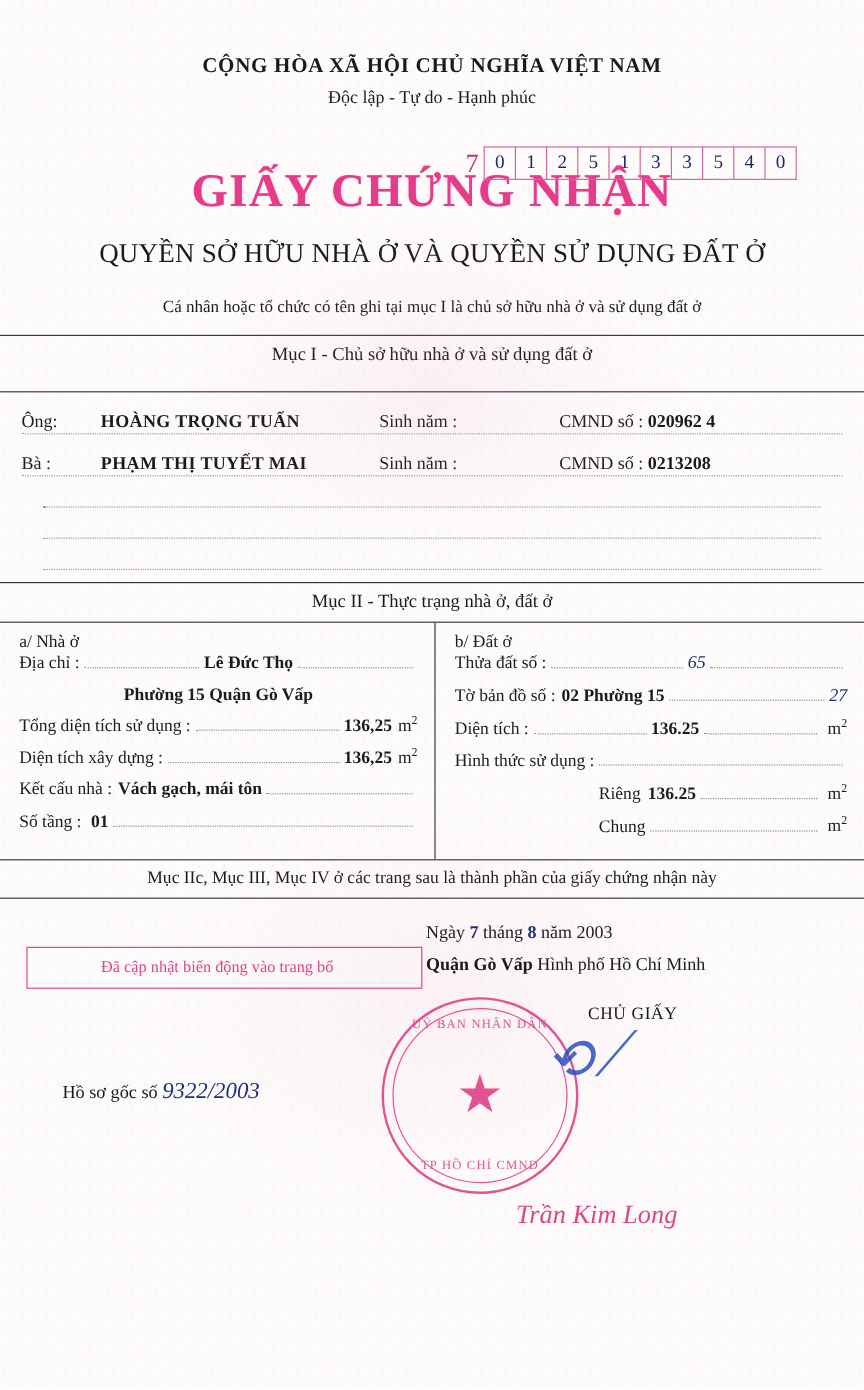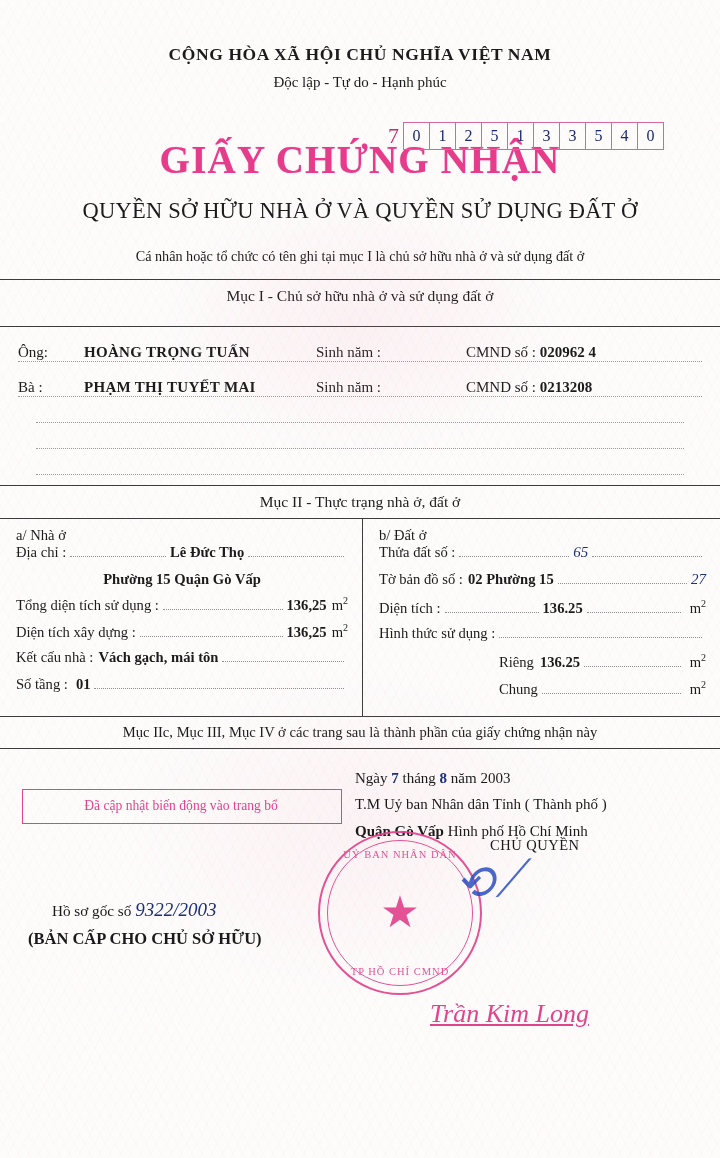--- a/index.html
+++ b/index.html
@@ -170,21 +170,21 @@
   }
   .stampbox {
     position: absolute;
     left: 22px;
     top: 40px;
     width: 300px;
     border: 1.3px solid #e0458c;
     color: #e0458c;
     font-size: 13.6px;
     line-height: 1.5;
-    padding: 6px 10px 7px 8px;
+    padding: 6px 20px 7px 8px;
     text-align: center;
   }
   .hoso {
     position: absolute;
     left: 40px;
     top: 150px;
     font-size: 15.2px;
     margin-left: 12px;
   }
   .bancap {
@@ -239,25 +239,24 @@
     color: #2b4fbf;
     font-family: "Liberation Serif", serif;
     font-style: italic;
     transform: rotate(-7deg);
     opacity: 0.85;
   }
   .signer {
     position: absolute;
     left: 430px;
     top: 250px;
-    font-size: 26px;
+    font-size: 22px;
     font-style: italic;
     color: #e0458c;
     font-family: "Liberation Serif", serif;
-    text-decoration: underline;
   }
   .hw-ink {
     color: #1b2f7a;
     font-family: "Liberation Serif", serif;
     font-style: italic;
   }
   .small-hw { font-size: 15px; }
 </style>
 </head>
 <body>
@@ -395,38 +394,36 @@
   <div class="footer">
     <div class="sign-block">
       <div>
         <span>Ngày</span>
         <span class="hw-b">7</span>
         <span>tháng</span>
         <span class="hw-b">8</span>
         <span>năm</span>
         <span>2003</span>
       </div>
-      <div>T.M Uỷ ban Nhân dân Tỉnh ( Thành phố )</div>
       <div>
         <span style="font-weight:bold">Quận Gò Vấp</span>
         <span>Hình phố Hồ Chí Minh</span>
       </div>
     </div>
 
-    <div class="chu-tich">CHỦ QUYỀN</div>
+    <div class="chu-tich">CHỦ GIẤY</div>
 
     <div class="stampbox">
       <div>Đã cập nhật biến động vào trang bổ</div>
     </div>
 
     <div class="hoso">
       <span>Hồ sơ gốc số</span>
       <span class="hw-ink" style="font-size:19px">9322/2003</span>
     </div>
-    <div class="bancap">(BẢN CẤP CHO CHỦ SỞ HỮU)</div>
 
     <div class="seal">
       <div class="arc-top">UỶ BAN NHÂN DÂN</div>
       <div class="star">★</div>
       <div class="arc-bottom">TP HỒ CHÍ CMND</div>
     </div>
 
     <div class="signature">⟲⟋</div>
     <div class="signer">Trần Kim Long</div>
   </div>

